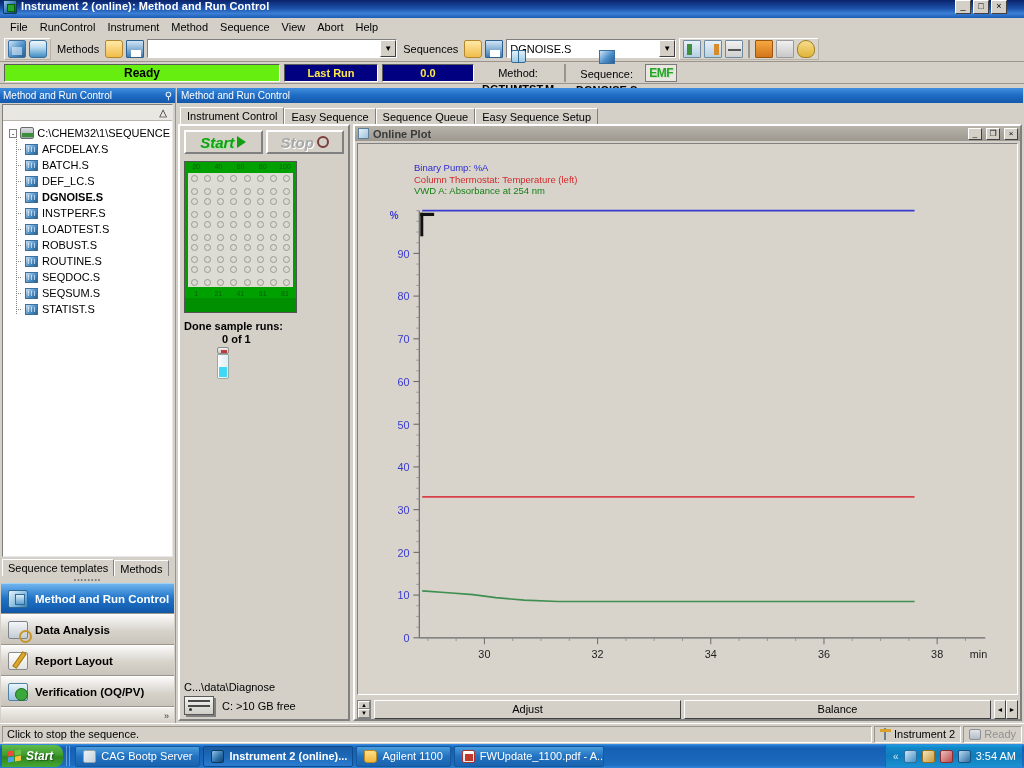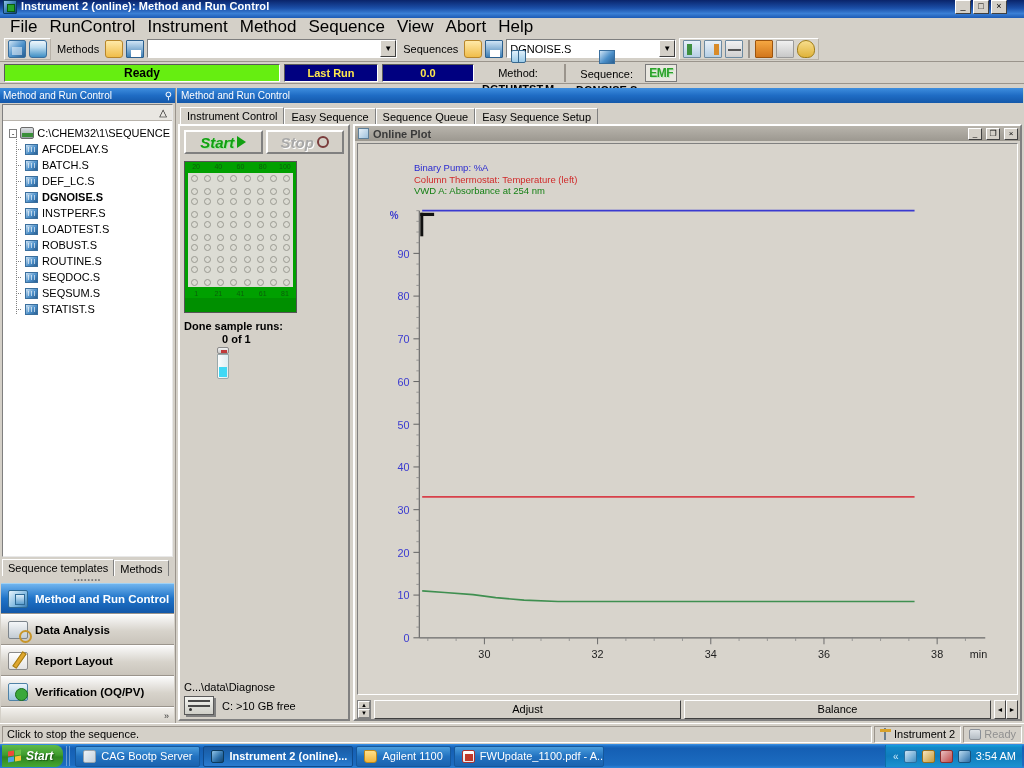--- a/index.html
+++ b/index.html
@@ -40,21 +40,21 @@
     font-size: 9px; line-height: 11px; text-align: center; color: #000;
     font-family: "Liberation Sans", sans-serif;
   }
 
   
   .menubar {
     height: 18px; background: #d4d0c8;
     display: flex; align-items: center; padding-left: 4px;
     border-bottom: 1px solid #d4d0c8;
   }
-  .menubar .mi { padding: 2px 6px; font-size: 17px; color: #000; }
+  .menubar .mi { padding: 2px 6px; font-size: 11px; color: #000; }
 
   
   .toolbar {
     height: 26px; background: #d4d0c8;
     display: flex; align-items: center; gap: 3px; padding: 0 4px;
     border-bottom: 1px solid #9a948c;
   }
   .tgroup { display:flex; align-items:center; gap:3px;
     border:1px solid #b8b2a8; border-top-color:#fff; border-left-color:#fff;
     padding:1px 3px; height:22px; background:#d8d4cc;}

